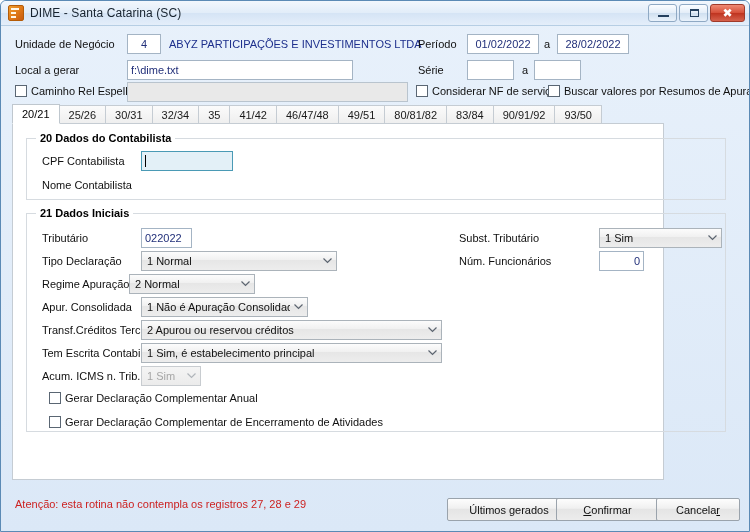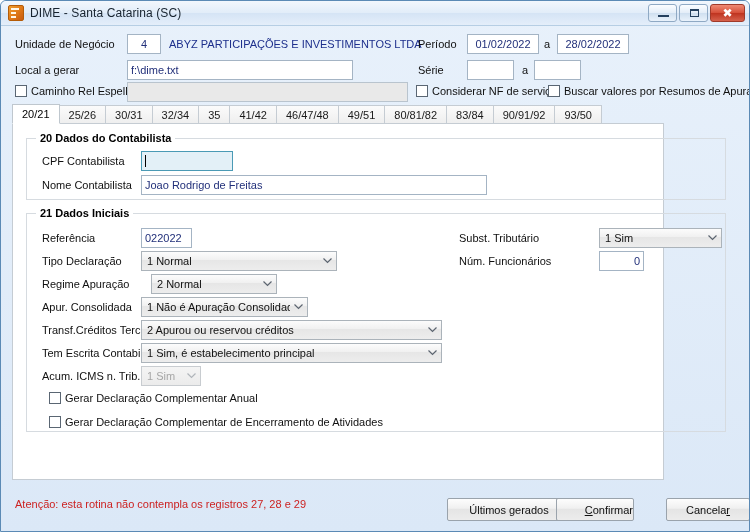--- a/index.html
+++ b/index.html
@@ -236,41 +236,40 @@
 
   <div class="tabpanel">
 
     <div class="group" style="left:13px;top:14px;width:700px;height:62px;">
       <div class="group-title">20 Dados do Contabilista</div>
 
       <div class="lbl" style="left:15px;top:16px;">CPF Contabilista</div>
       <div class="fld focused" style="left:114px;top:12px;width:92px;"><span class="caret"></span></div>
 
       <div class="lbl" style="left:15px;top:40px;">Nome Contabilista</div>
-      <div class="fld" style="left:114px;top:36px;width:346px;">Joao Rodrigo de Freitas</div>
     </div>
 
     <div class="group" style="left:13px;top:89px;width:700px;height:219px;">
       <div class="group-title">21 Dados Iniciais</div>
 
-      <div class="lbl" style="left:15px;top:18px;">Referência</div>
+      <div class="lbl" style="left:15px;top:18px;">Tributário</div>
       <div class="fld" style="left:114px;top:14px;width:51px;">022022</div>
 
       <div class="lbl" style="left:15px;top:41px;">Tipo Declaração</div>
       <div class="combo" style="left:114px;top:37px;width:196px;">
         <span class="ctext">1 Normal</span>
         <span class="carrow">
             <svg width="9" height="6" viewBox="0 0 9 6">
               <path d="M0.5 0.5 L4.5 4.5 L8.5 0.5" fill="none" stroke="#5c6570" stroke-width="1.2"></path>
             </svg>
           </span>
       </div>
 
       <div class="lbl" style="left:15px;top:64px;">Regime Apuração</div>
-      <div class="combo" style="left:124px;top:60px;width:126px;gap:42px;">
+      <div class="combo" style="left:102px;top:60px;width:126px;gap:42px;">
         <span class="ctext">2 Normal</span>
         <span class="carrow">
             <svg width="9" height="6" viewBox="0 0 9 6">
               <path d="M0.5 0.5 L4.5 4.5 L8.5 0.5" fill="none" stroke="#5c6570" stroke-width="1.2"></path>
             </svg>
           </span>
       </div>
 
       <div class="lbl" style="left:15px;top:87px;">Apur. Consolidada</div>
       <div class="combo" style="left:114px;top:83px;width:167px;">
@@ -334,20 +333,20 @@
       <div class="lbl" style="left:432px;top:41px;">Núm. Funcionários</div>
       <div class="fld right" style="left:572px;top:37px;width:45px;">0</div>
     </div>
   </div>
 
   <div class="warn">Atenção: esta rotina não contempla os registros 27, 28 e 29</div>
 
   <div class="btn" style="left:446px;top:497px;width:124px;">
     <span>Últimos gerados</span>
   </div>
-  <div class="btn" style="left:553px;top:497px;width:78px;left:555px;justify-content:flex-end;">
+  <div class="btn" style="left:553px;top:497px;width:103px;left:555px;">
     <span><u>C</u><span>onfirmar</span></span>
   </div>
-  <div class="btn" style="left:655px;top:497px;width:84px;margin-left:10px;">
+  <div class="btn" style="left:655px;top:497px;width:84px;">
     <span><span>Cancela</span><u>r</u></span>
   </div>
 
 </div>
 
 </body></html>

